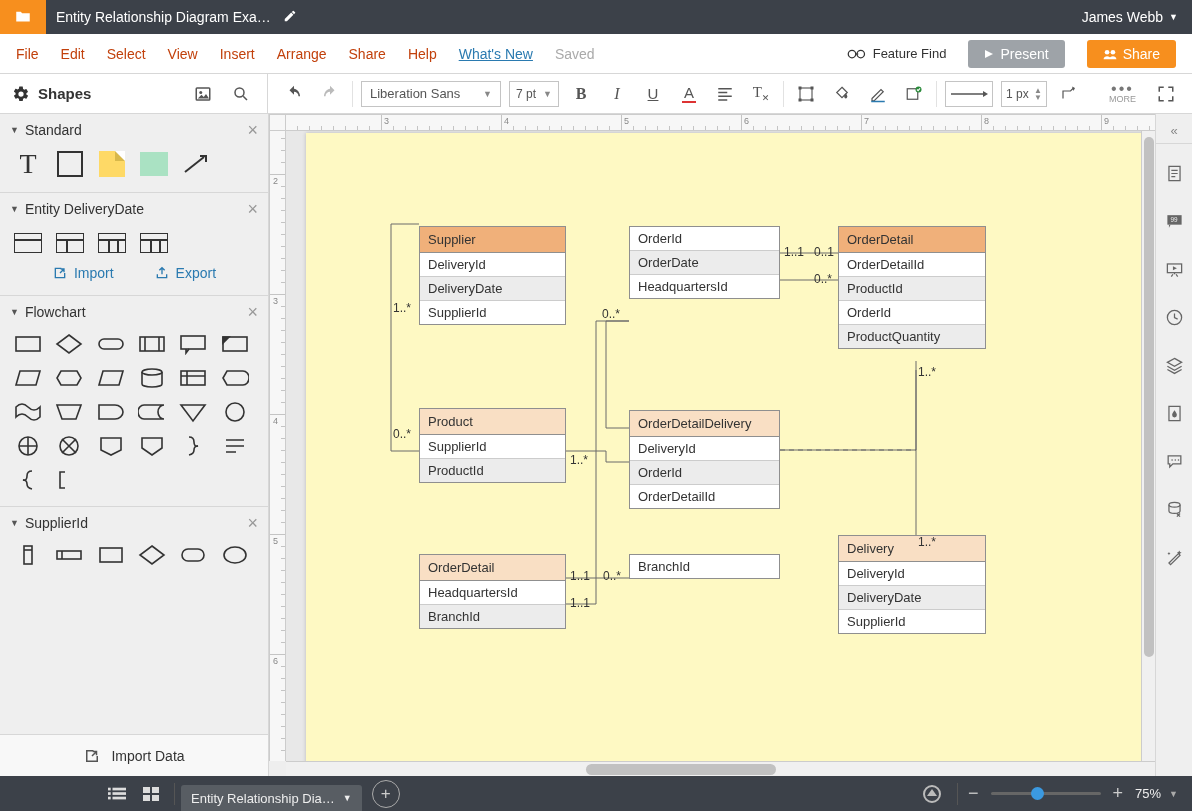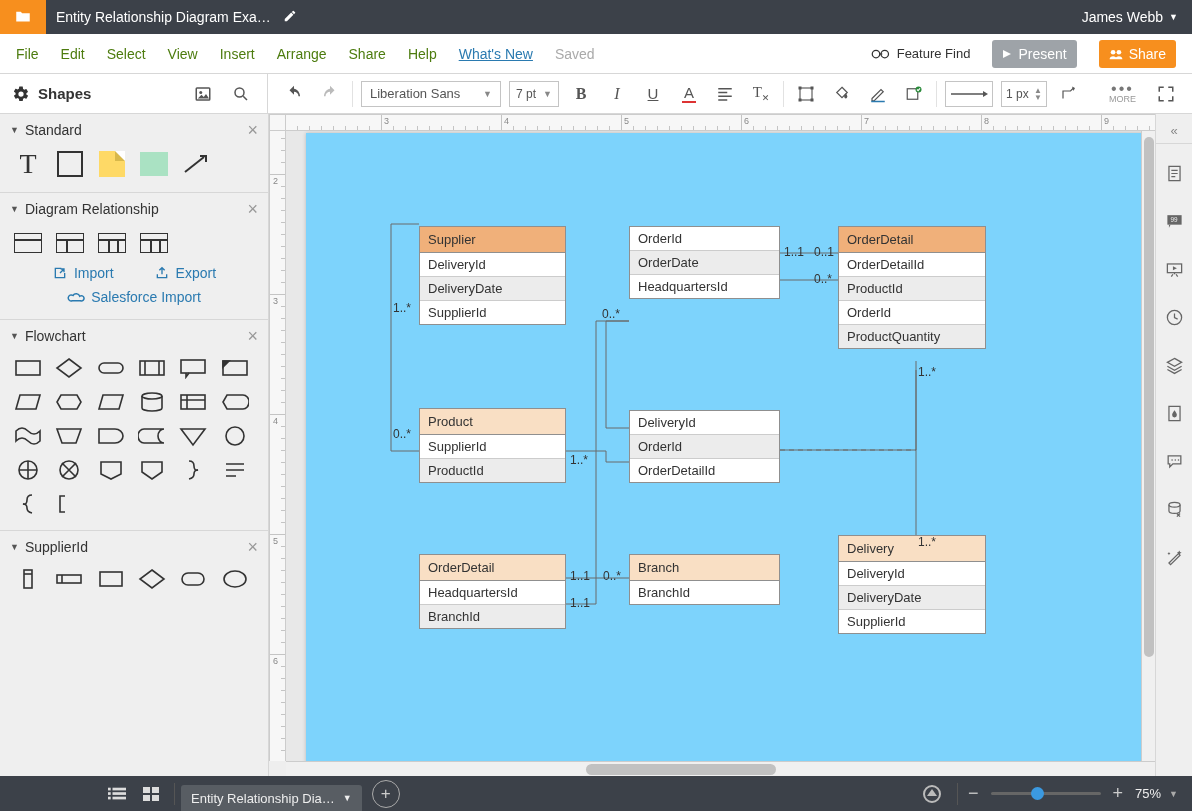--- a/index.html
+++ b/index.html
@@ -9,26 +9,26 @@
   .header-bar { height: 34px; background: #3c4149; display: flex; align-items: center; color: #fff; }
   .folder-icon { width: 46px; height: 34px; background: #f78f1e; display: flex; align-items: center; justify-content: center; }
   .folder-icon svg { width: 18px; height: 18px; fill: #fff; }
   .doc-title { margin-left: 10px; font-size: 14px; }
   .pencil-icon { margin-left: 12px; }
   .user-menu { margin-left: auto; margin-right: 14px; font-size: 14px; display: flex; align-items: center; gap: 6px; cursor: pointer; }
   .caret-down { font-size: 9px; }
 
   
   .menu-bar { height: 40px; border-bottom: 1px solid #d7d7d7; display: flex; align-items: center; padding: 0 16px; gap: 22px; }
-  .menu-bar .menu-item { color: #4d7c0f; cursor: pointer; font-size: 14px; }
+  .menu-bar .menu-item { color: #c2410c; cursor: pointer; font-size: 14px; }
   .menu-bar .whatsnew { color: #2a7ab0; text-decoration: underline; }
   .menu-bar .saved { color: #aaa; }
   .menu-spacer { flex: 1; }
   .feature-find { display: flex; align-items: center; gap: 6px; color: #333; }
-  .btn { height: 28px; border-radius: 3px; padding: 0 10px; display: flex; align-items: center; gap: 6px; font-size: 14px; cursor: pointer; }
+  .btn { height: 28px; border-radius: 3px; padding: 0 16px; display: flex; align-items: center; gap: 6px; font-size: 14px; cursor: pointer; }
   .btn-grey { background: #9ea3a8; color: #fff; }
   .btn-orange { background: #f78f1e; color: #fff; }
   .btn svg { fill: #fff; }
 
   
   .toolbar { height: 40px; border-bottom: 1px solid #d7d7d7; display: flex; }
   .toolbar-left { width: 270px; display: flex; align-items: center; padding: 0 12px; gap: 10px; }
   .gear-txt { display: flex; align-items: center; gap: 8px; font-weight: 600; font-size: 15px; color: #333; }
   .toolbar-left .spacer { flex: 1; }
   .toolbar-main { flex: 1; display: flex; align-items: center; gap: 8px; padding: 0 12px; border-left: 1px solid #d7d7d7; }
@@ -80,21 +80,21 @@
   .ruler-v-inner{ position:relative; height:100%;}
   .rtick-h { position:absolute; top:0; width:1px; height:100%; background:#c4c4c4;}
   .rtick-h.minor{ height:4px; top:auto; bottom:0; width:1px;}
   .rlabel-h { position:absolute; top:1px; font-size:9px; color:#888;}
   .rtick-v { position:absolute; left:0; height:1px; width:100%; background:#c4c4c4;}
   .rtick-v.minor{ width:4px; left:auto; right:0;}
   .rlabel-v { position:absolute; left:3px; font-size:9px; color:#888;}
   .ruler-corner { position:absolute; top:0; left:0; width:17px; height:17px; background:#f7f7f7; border:1px solid #ccc; z-index:4;}
 
   .viewport { position:absolute; top:17px; left:17px; right:37px; bottom:15px; overflow:hidden; background:#e8e8e8;}
-  .paper { position:absolute; left:20px; top:2px; width:840px; height:648px; background:#7dd3fc; box-shadow: 0 0 4px rgba(0,0,0,0.2);}
+  .paper { position:absolute; left:20px; top:2px; width:840px; height:648px; background:#fef9c3; box-shadow: 0 0 4px rgba(0,0,0,0.2);}
   .entity { position:absolute; border:1px solid #8f8f8f; font-size: 13px; background:#fff;}
   .entity .title { padding: 5px 8px; font-weight:400; border-bottom:1px solid #8f8f8f;}
   .entity .title.orange { background:#f0b07a;}
   .entity .title.peach { background:#f9dfc4;}
   .entity .row { padding: 4px 8px; border-bottom:1px solid #ccc;}
   .entity .row:last-child { border-bottom:none;}
   .entity .row.alt { background:#ececec;}
   .card-label { position:absolute; font-size:12px; color:#333; background:transparent;}
 
   .hscroll { position:absolute; bottom:0; left:17px; right:37px; height:15px; background:#f0f0f0; border-top:1px solid #ccc;}
@@ -336,21 +336,21 @@
               <path d="M3 19L22 4" stroke="#333" stroke-width="2"></path>
               <path d="M18 3l6 0 0 6" fill="none" stroke="#333" stroke-width="2"></path>
             </svg>
           </div>
       </div>
     </div>
 
     <div class="section">
       <div class="section-head">
           <span class="tri">▼</span>
-          <span>Diagram Relationship</span>
+          <span>Entity DeliveryDate</span>
           <span class="close-x">×</span>
         </div>
       <div class="shape-row">
         <div class="shp">
             <div class="er-shape"></div>
           </div>
         <div class="shp">
             <div class="er-shape er3">
               <span class="col1"></span>
             </div>
@@ -377,28 +377,20 @@
             <span>Import</span>
           </div>
         <div class="panel-link">
             <svg width="16" height="14" viewBox="0 0 24 20" fill="none" stroke="#2a7ab0" stroke-width="2">
               <path d="M5 12v5h14v-5"></path>
               <path d="M12 3v9M8 6l4-4 4 4"></path>
             </svg>
             <span>Export</span>
           </div>
       </div>
-      <div class="link-row" style="justify-content:center">
-        <div class="panel-link">
-            <svg width="18" height="14" viewBox="0 0 24 18" fill="none" stroke="#2a7ab0" stroke-width="2">
-              <path d="M7 14a4 4 0 1 1 1-7 5 5 0 0 1 9 1 3.5 3.5 0 1 1 1 6H7z"></path>
-            </svg>
-            <span>Salesforce Import</span>
-          </div>
-      </div>
     </div>
 
     <div class="section">
       <div class="section-head">
           <span class="tri">▼</span>
           <span>Flowchart</span>
           <span class="close-x">×</span>
         </div>
       <div class="flow-grid">
         <div class="shp">
@@ -576,20 +568,27 @@
             </svg>
           </div>
         <div class="shp">
             <svg viewBox="0 0 28 22">
               <ellipse cx="14" cy="11" rx="11" ry="8"></ellipse>
             </svg>
           </div>
       </div>
     </div>
 
+    <div class="import-data-btn">
+      <svg width="18" height="16" viewBox="0 0 24 20" fill="none" stroke="#555" stroke-width="2">
+          <path d="M14 3H5v14h14V10"></path>
+          <path d="M12 10l6-6M18 9V4h-5"></path>
+        </svg>
+      <span>Import Data</span>
+    </div>
   </div>
 
   <div class="canvas-col">
     <div class="ruler-corner"></div>
     <div class="ruler-h">
         <div class="ruler-h-inner" id="ruler-h-inner">
           <div class="rtick-h minor" style="left: 11px;"></div>
           <div class="rtick-h minor" style="left: 23px;"></div>
           <div class="rtick-h minor" style="left: 35px;"></div>
           <div class="rtick-h minor" style="left: 47px;"></div>
@@ -780,33 +779,33 @@
           <div class="row alt">ProductQuantity</div>
         </div>
 
         <div class="entity" style="left:113px; top:275px; width:147px">
           <div class="title peach">Product</div>
           <div class="row">SupplierId</div>
           <div class="row alt">ProductId</div>
         </div>
 
         <div class="entity" style="left:323px; top:277px; width:151px">
+          <div class="title peach">OrderDetailDelivery</div>
           <div class="row">DeliveryId</div>
           <div class="row alt">OrderId</div>
           <div class="row">OrderDetailId</div>
         </div>
 
         <div class="entity" style="left:113px; top:421px; width:147px">
           <div class="title peach">OrderDetail</div>
           <div class="row">HeadquartersId</div>
           <div class="row alt">BranchId</div>
         </div>
 
         <div class="entity" style="left:323px; top:421px; width:151px">
-          <div class="title peach">Branch</div>
           <div class="row">BranchId</div>
         </div>
 
         <div class="entity" style="left:532px; top:402px; width:148px">
           <div class="title peach">Delivery</div>
           <div class="row">DeliveryId</div>
           <div class="row alt">DeliveryDate</div>
           <div class="row">SupplierId</div>
         </div>
 

